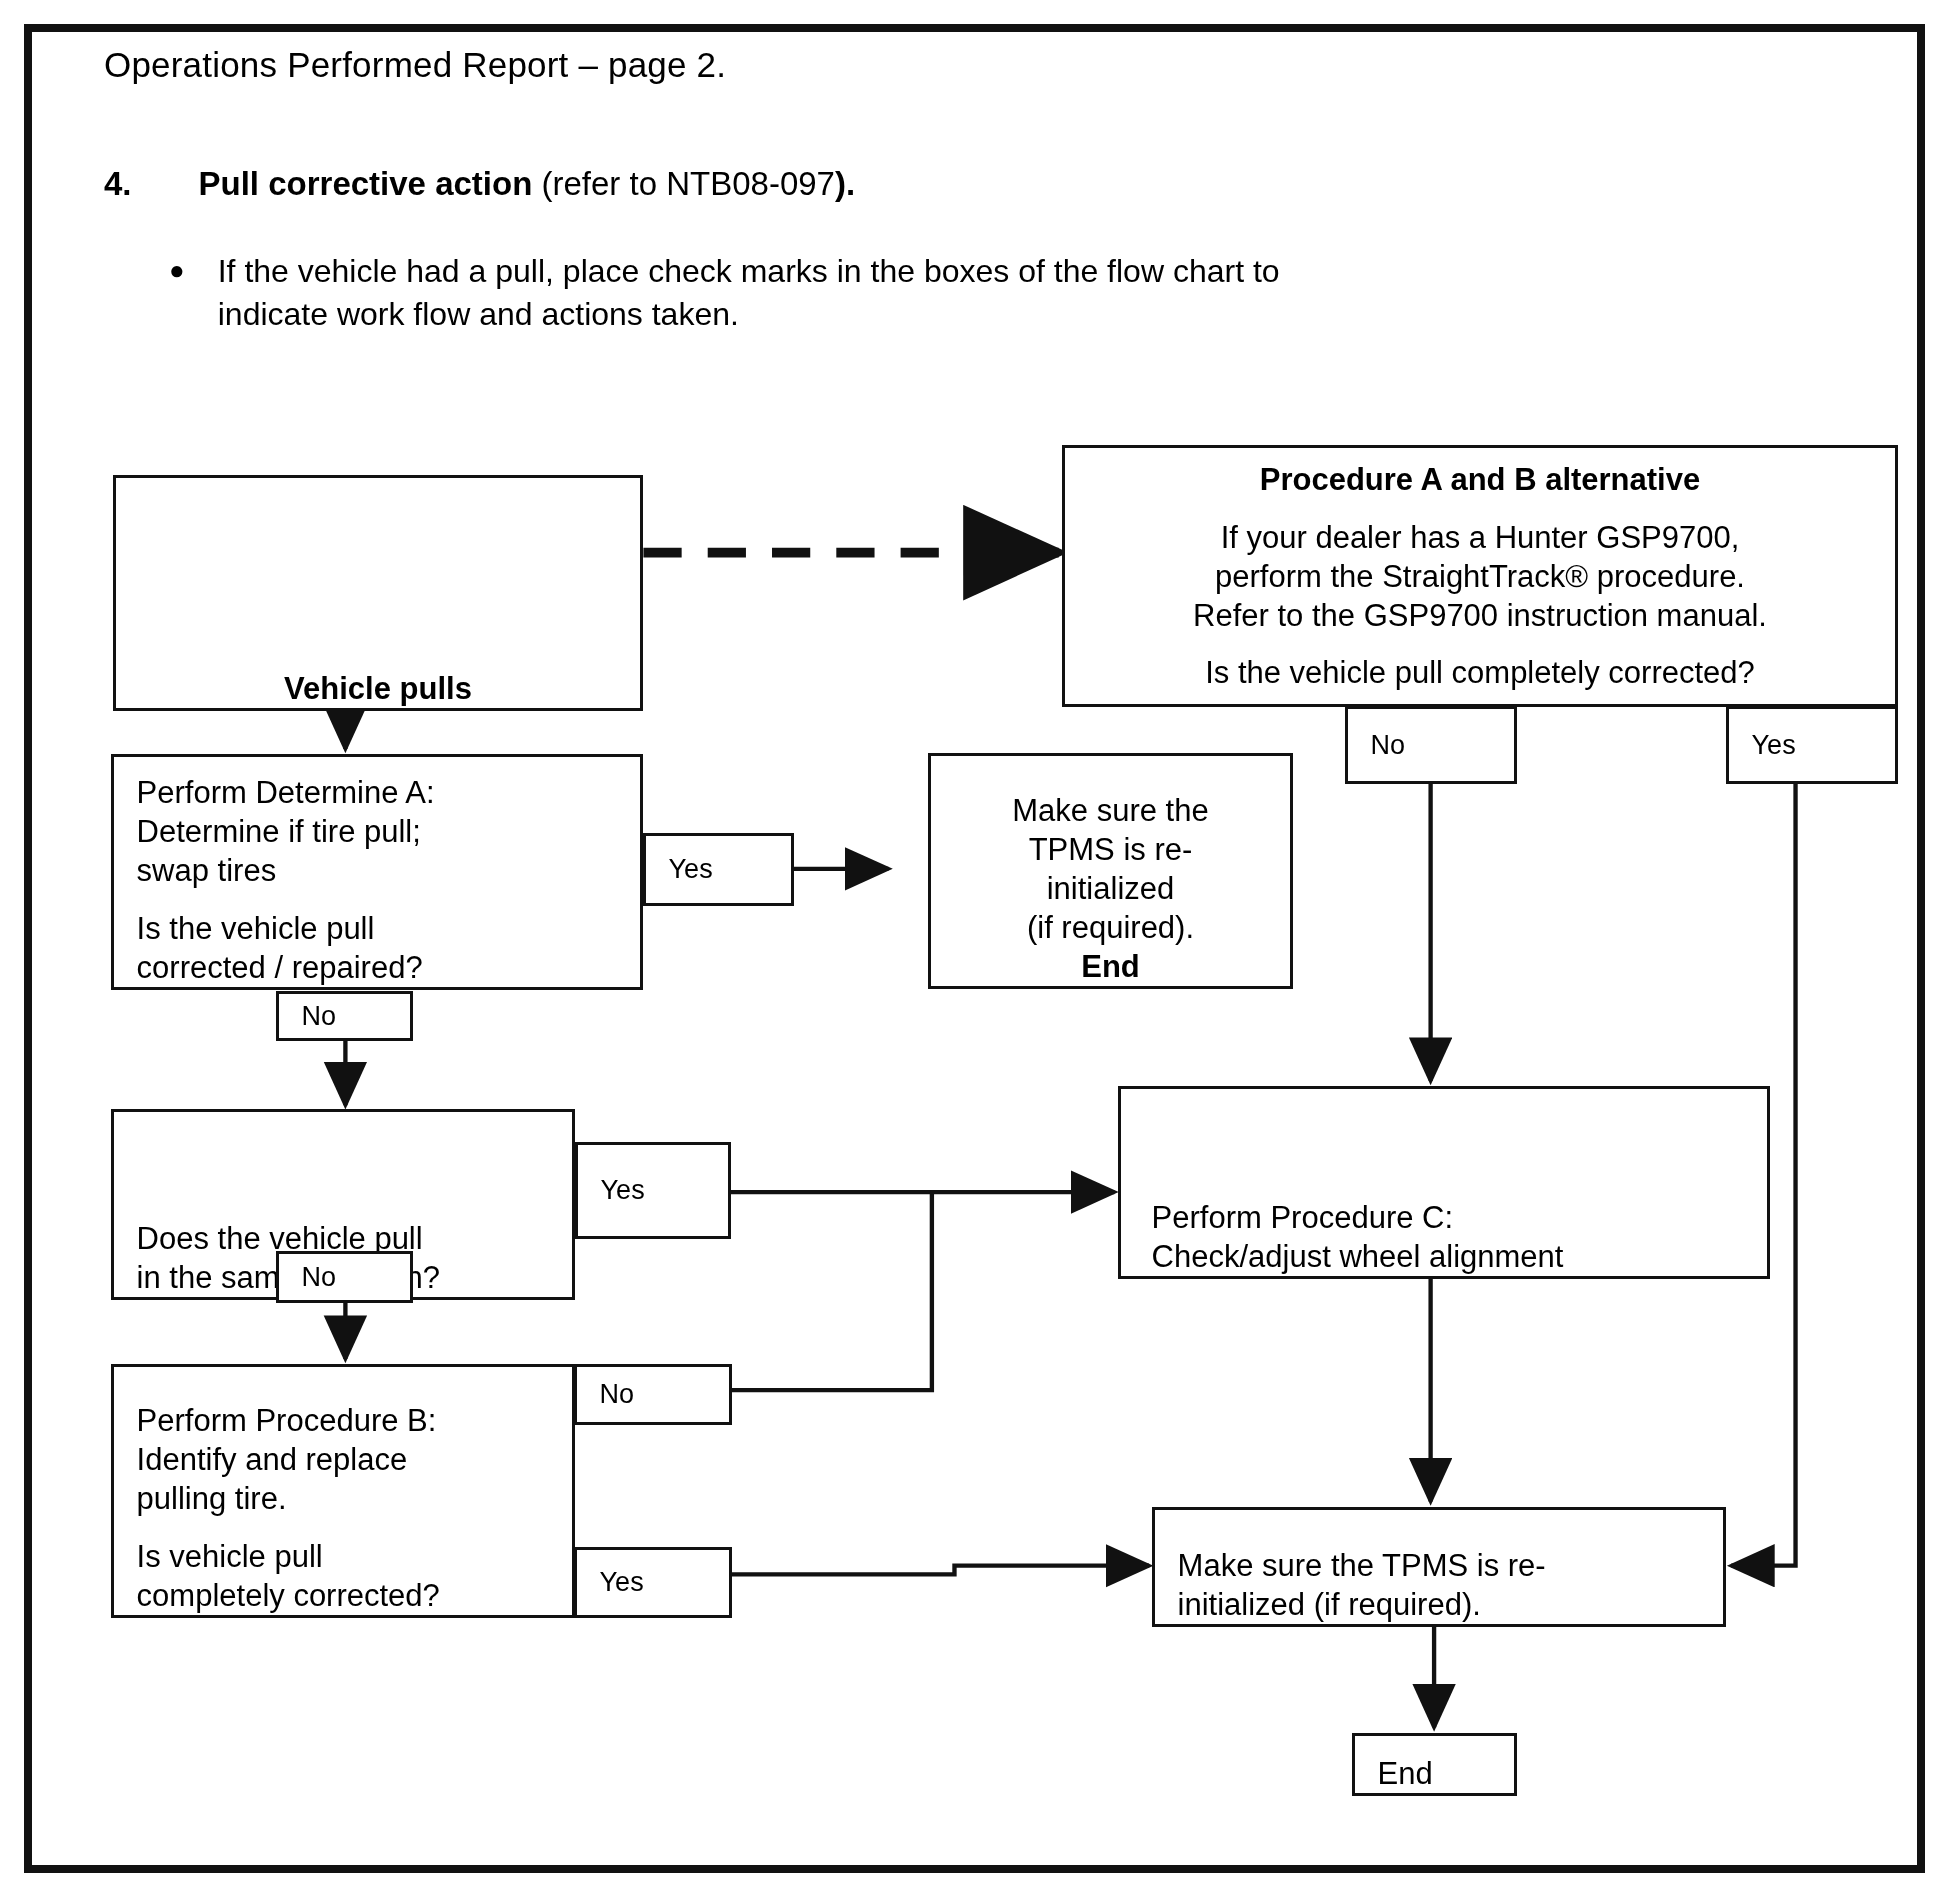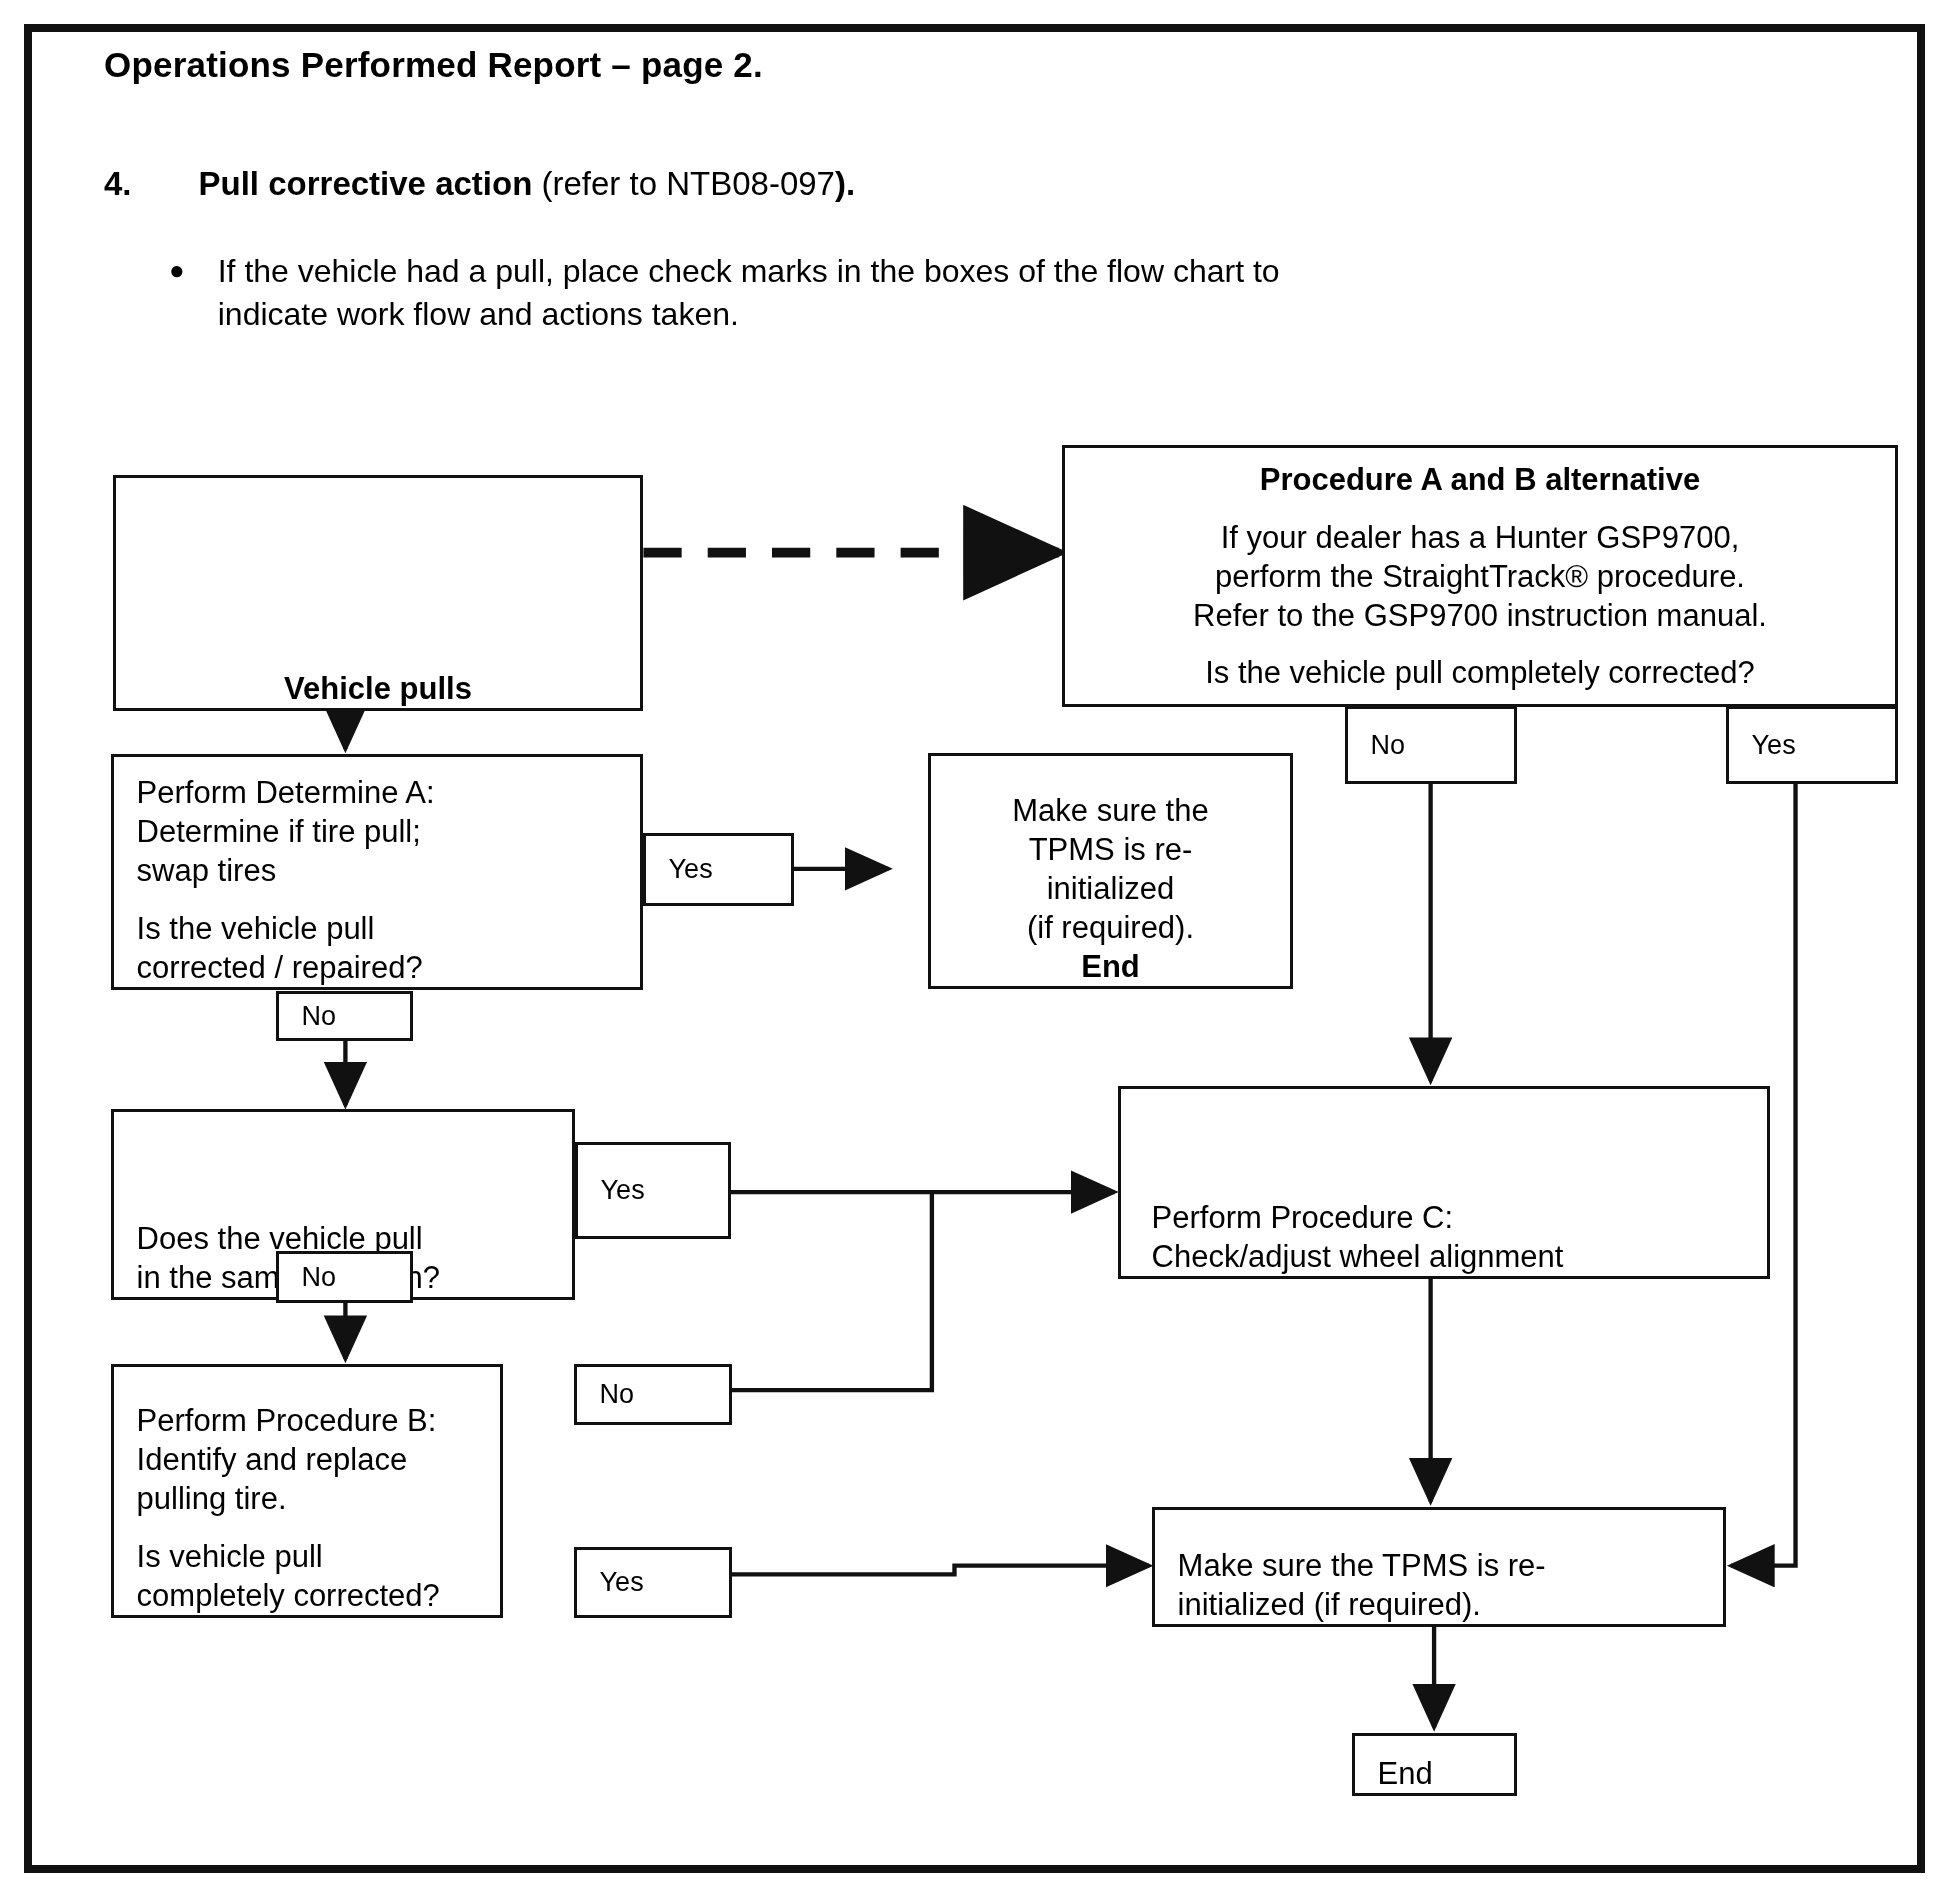--- a/index.html
+++ b/index.html
@@ -29,21 +29,21 @@
     height: 1849px;
     border: 8.7px solid #111111;
     box-sizing: border-box;
     background: #ffffff;
   }
   #doc-title {
     position: absolute;
     left: 104px;
     top: 45px;
     font-size: 35px;
-    font-weight: bold;
+    font-weight: normal;
     letter-spacing: 0.2px;
     white-space: nowrap;
   }
   #step-line {
     position: absolute;
     left: 104px;
     top: 165px;
     font-size: 33px;
     white-space: nowrap;
   }
@@ -210,21 +210,21 @@
   </div>
 
   <div class="fc-label lpad" style="left:575px; top:1142px; width:156px; height:97px;">
     <span>Yes</span>
   </div>
 
   <div class="fc-label lpad" style="left:276px; top:1251px; width:137px; height:52px;">
     <span>No</span>
   </div>
 
-  <div class="fc-box" style="left:111px; top:1364px; width:392px; height:254px;">
+  <div class="fc-box" style="left:111px; top:1364px; width:464px; height:254px;">
     <div class="txt pad-l">Perform Procedure B:</div>
     <div class="txt pad-l">Identify and replace</div>
     <div class="txt pad-l">pulling tire.</div>
     <div class="gap"></div>
     <div class="txt pad-l">Is vehicle pull</div>
     <div class="txt pad-l">completely corrected?</div>
   </div>
 
   <div class="fc-label lpad" style="left:574px; top:1364px; width:158px; height:61px;">
     <span>No</span>

